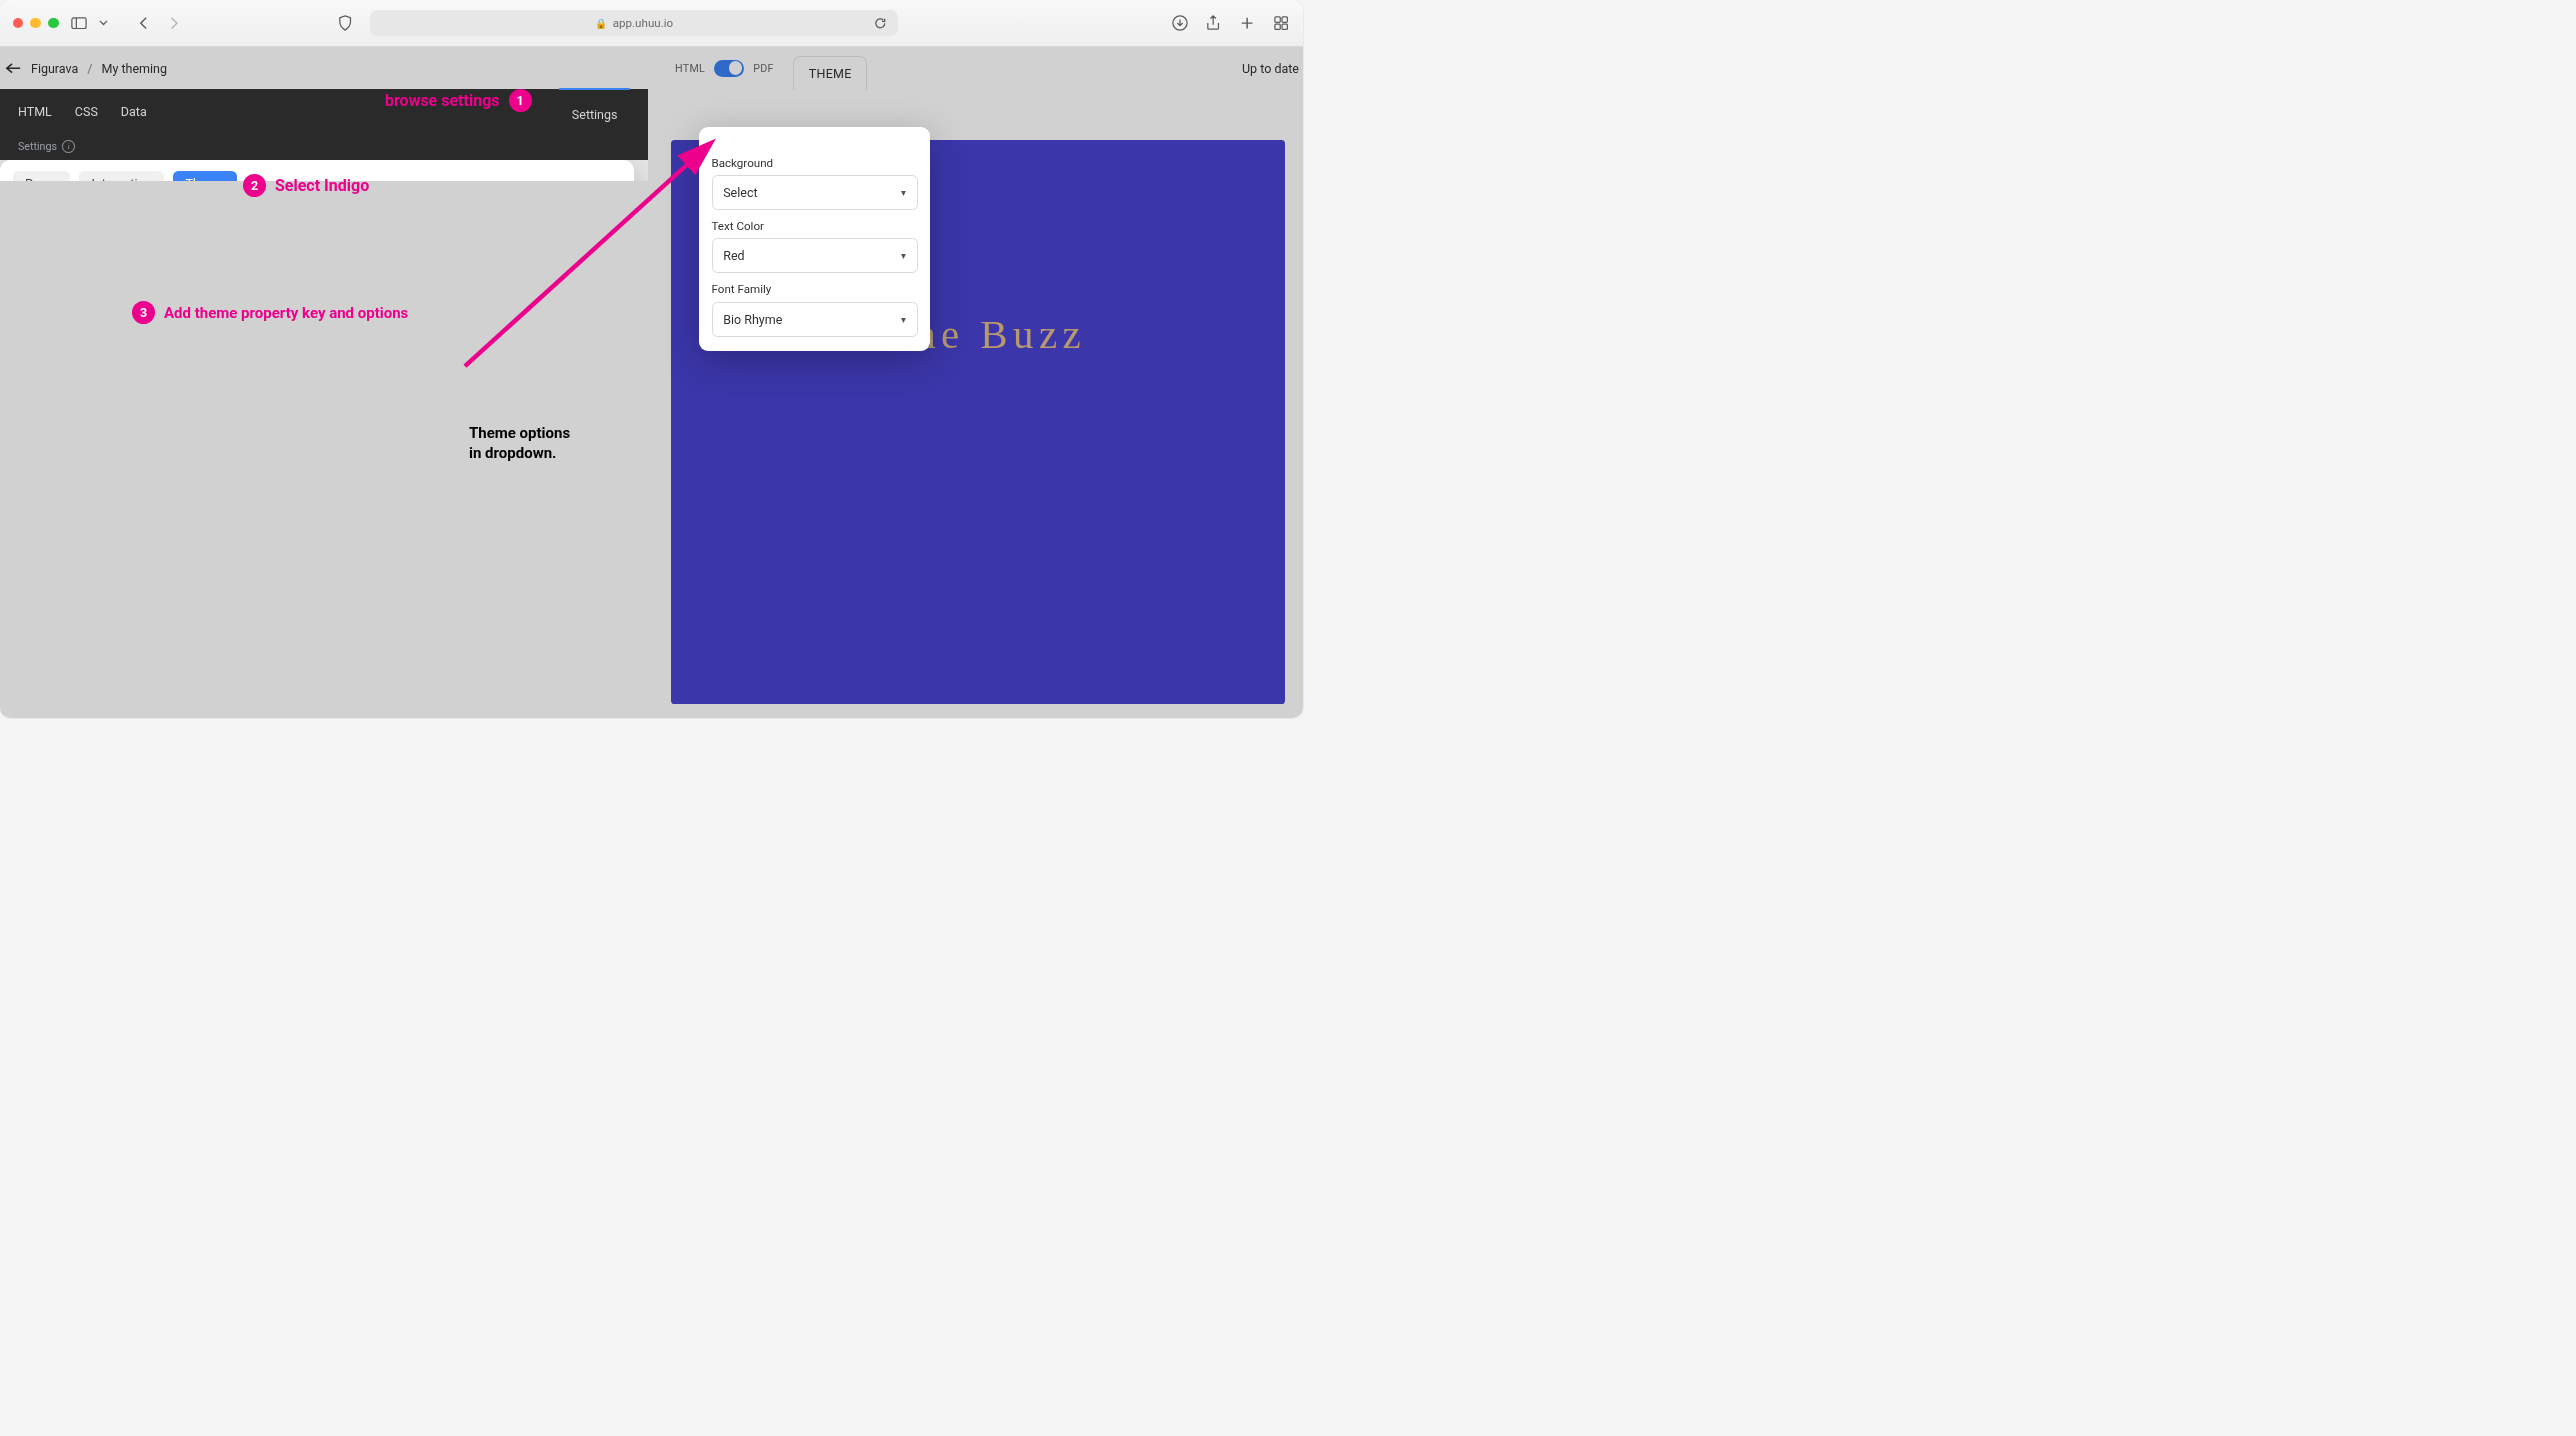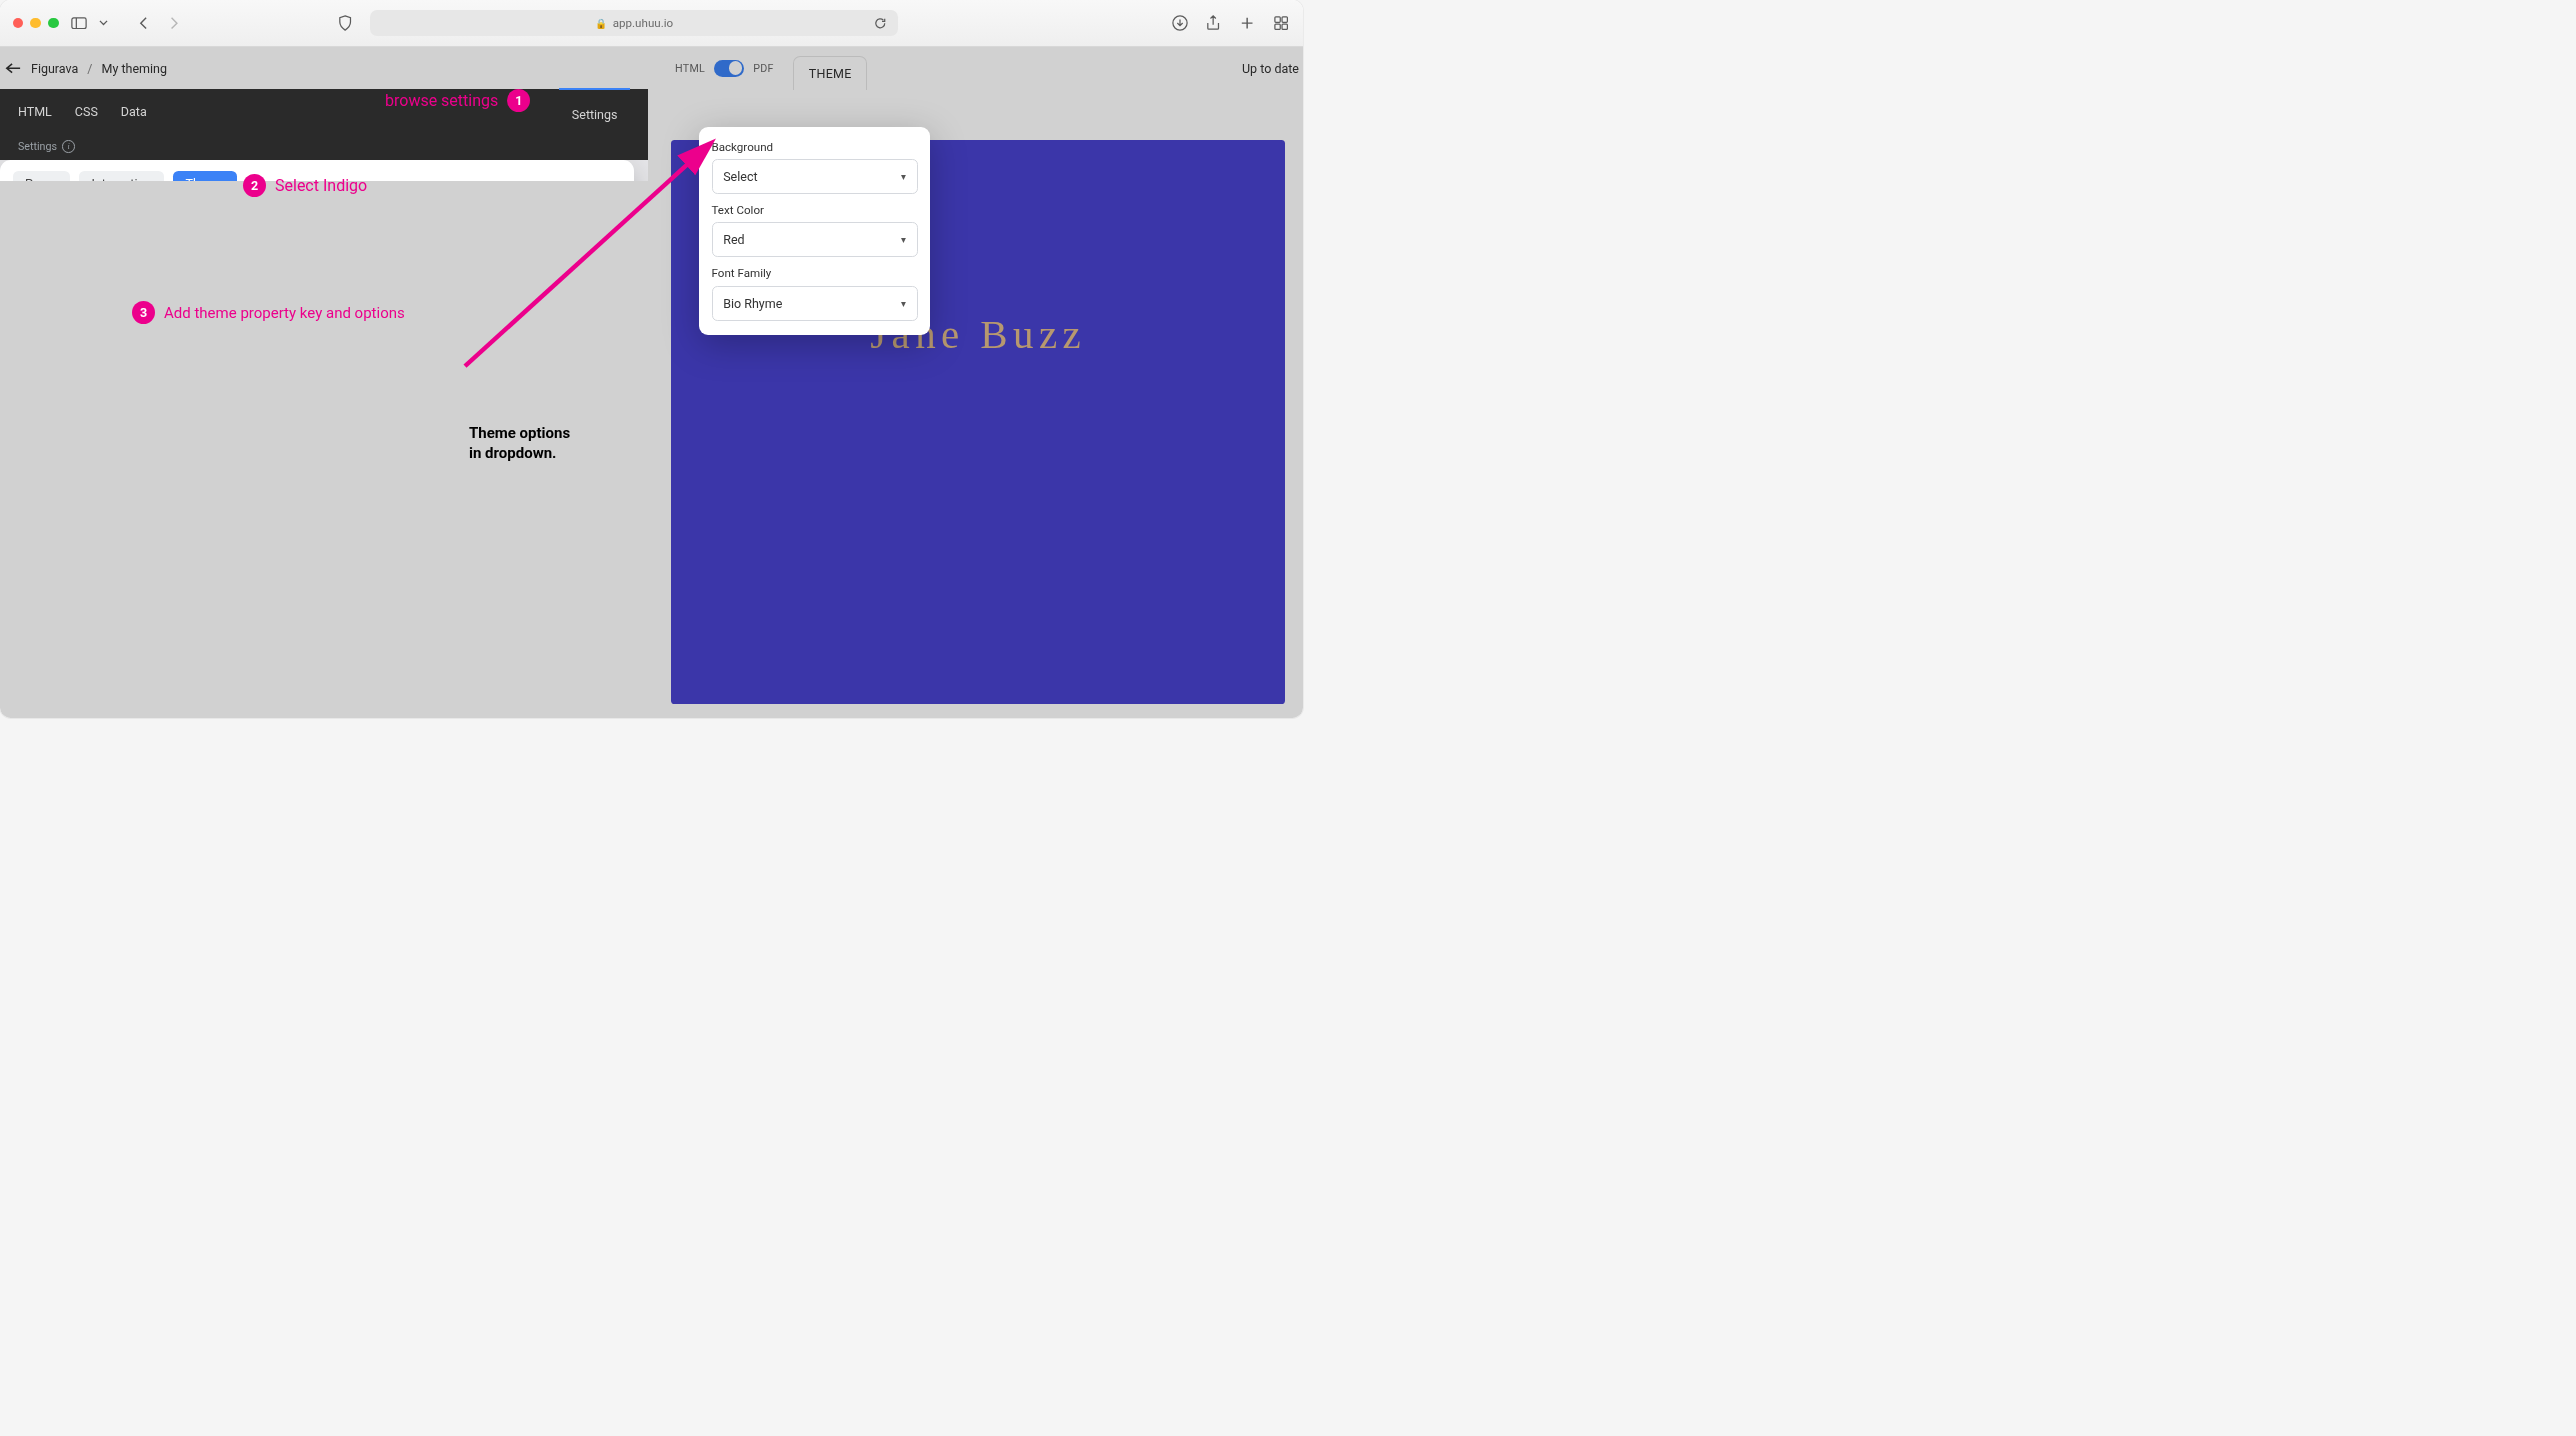--- a/index.html
+++ b/index.html
@@ -35,28 +35,28 @@
   .dark-bar .settings-item{margin-left:auto;border-top:2.7px solid #3b82f6;padding-top:7.2px;margin-top:-2.7px;height:44px;display:flex;align-items:center;padding-left:12.5px;padding-right:12.5px}
   .dark-sub{height:27px;background:#2a2a2a;display:flex;align-items:center;padding:0 18px;color:#9aa0a6;font-size:10.7px;gap:5.4px}
   .info-icon-small{width:12.5px;height:12.5px;border:0.9px solid #9aa0a6;border-radius:50%;display:inline-flex;align-items:center;justify-content:center;font-size:8px;font-style:italic;font-family:serif}
   
   .settings-body{flex:1;background:#e8e8eb;padding:10.7px;overflow:hidden;position:relative}
   .card{background:#fff;border-radius:10.7px;box-shadow:0 9px 36px rgba(0,0,0,.25);padding:10.7px 12.5px;position:absolute;top:0;left:0;right:14.3px}
   .tabs-row{display:flex;gap:9px;align-items:center;margin-bottom:9px}
   .pill{padding:5.4px 12.5px;border-radius:5.4px;font-size:12.5px;background:#eef0f2;color:#444}
   .pill.active{background:#3b82f6;color:#fff}
   
-  .ann-pink{color:#ec008c;font-weight:400;font-size:16px}
+  .ann-pink{color:#ec008c;font-weight:700;font-size:16px}
   .ann-badge{width:23px;height:23px;border-radius:50%;background:#ec008c;color:#fff;display:inline-flex;align-items:center;justify-content:center;font-weight:700;font-size:12.5px}
   .preview-canvas{position:absolute;top:51px;left:14.3px;right:18px;bottom:14.3px;background:#3b36a9;border-radius:3.6px;display:flex;align-items:flex-start;justify-content:center;padding-top:170px}
   .preview-name{font-family:"Georgia",serif;font-size:41px;letter-spacing:5.4px;color:#b7986f;font-weight:500}
   
   .popover{position:absolute;top:38px;left:42px;width:231px;background:#fff;border-radius:9px;box-shadow:0 9px 36px rgba(0,0,0,.25);padding:12.5px 12.5px 14.3px;z-index:5}
   .popover label{font-size:11.6px;color:#333;display:block;margin-bottom:5.4px;margin-top:9px}
-  .popover label:first-child{margin-top:0}
+  .popover label:first-child{margin-top:16px}
   .select{border:0.9px solid #d6d9de;border-radius:5.4px;padding:9px 10.7px;font-size:12.5px;color:#333;display:flex;align-items:center;justify-content:space-between;background:#fff}
   .chev{font-size:9.8px;color:#555}
   
   .ann-right{position:absolute;top:335px;left:-188px;color:#000000;font-weight:700;font-size:15px;line-height:1.3}
   
   .ann-browse{position:absolute;top:89px;left:385px;display:flex;align-items:center;gap:9px;z-index:20}
   .ann-select{position:absolute;top:174px;left:243px;display:flex;align-items:center;gap:9px;z-index:20}
   .ann-addkey{position:absolute;top:301px;left:132px;display:flex;align-items:center;gap:9px;z-index:20}
   svg.arrow-svg{position:absolute;z-index:19;pointer-events:none}
 </style>

